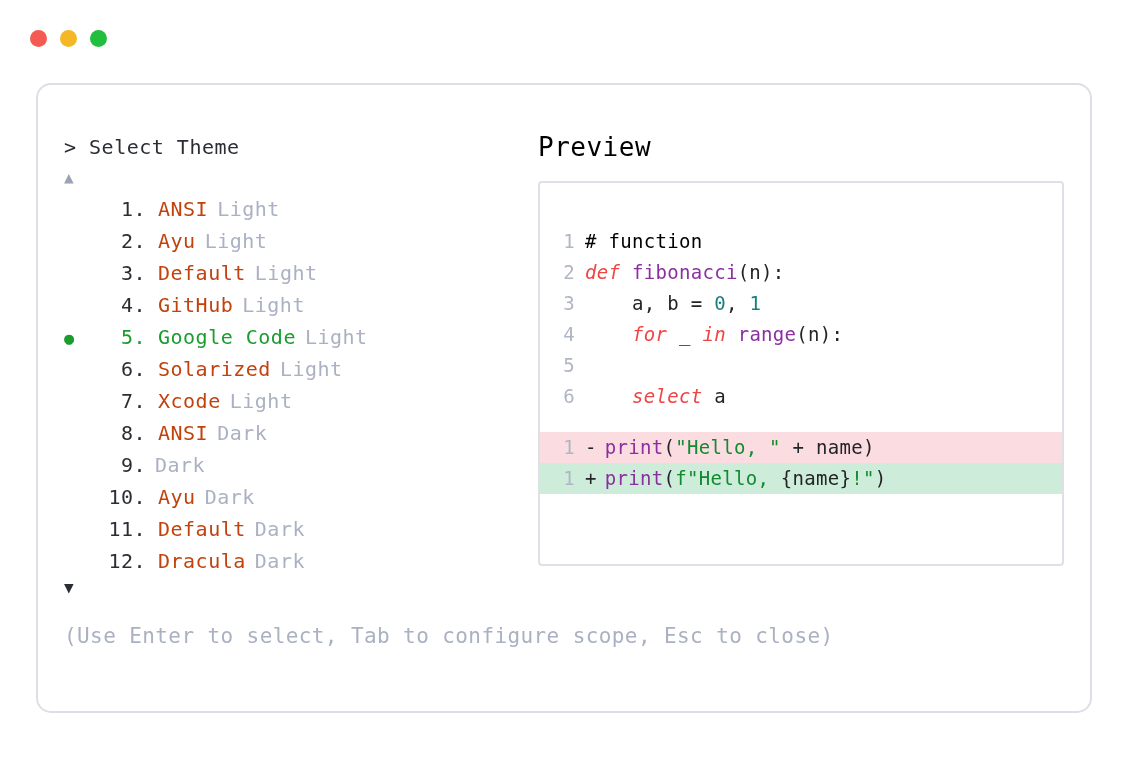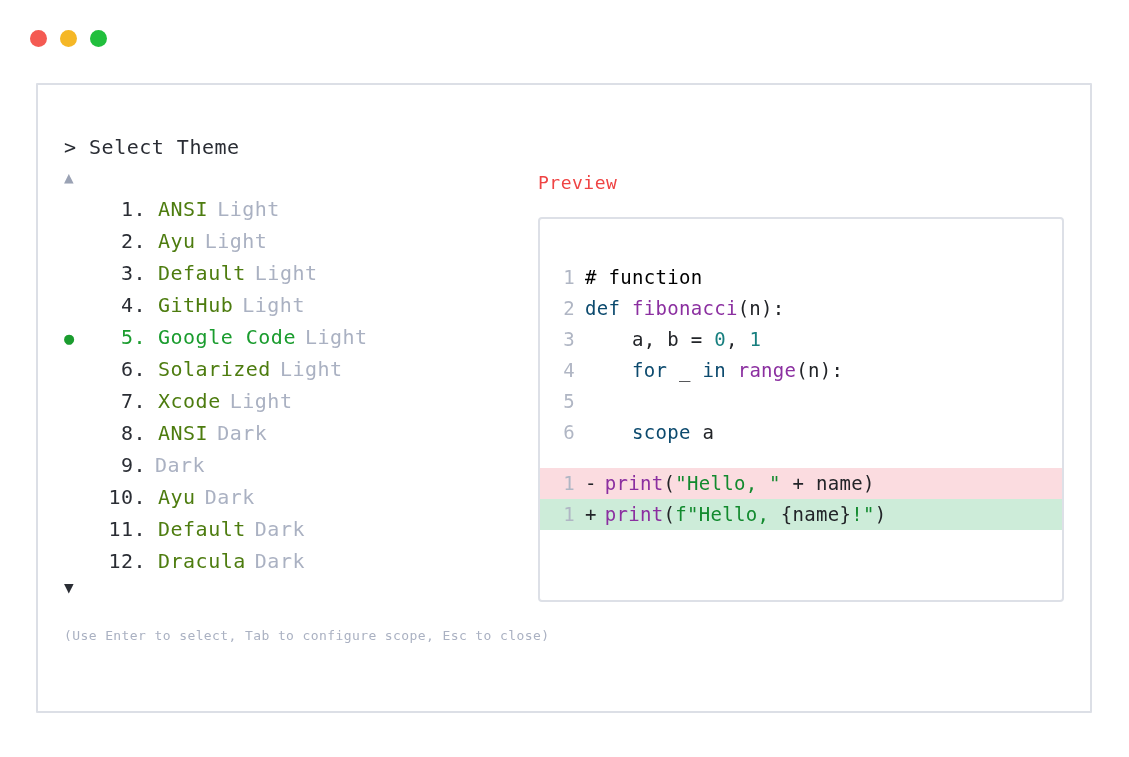--- a/index.html
+++ b/index.html
@@ -43,21 +43,21 @@
   
   .card {
     position: absolute;
     left: 36px;
     top: 83px;
     width: 1056px;
     height: 630px;
     box-sizing: border-box;
     background: #ffffff;
     border: 2px solid #dcdfe6;
-    border-radius: 1px;
+    border-radius: 15px;
   }
 
   .card-inner {
     position: relative;
     width: 100%;
     height: 100%;
   }
 
   
   .picker {
@@ -105,59 +105,58 @@
     color: #1a9c2e;
   }
   .idx {
     width: 52px;
     flex: 0 0 52px;
     text-align: right;
     color: #2a2d34;
   }
   .name {
     padding-left: 12px;
-    color: #4d7c0f;
+    color: #c2410c;
   }
   .variant {
     padding-left: 9px;
     color: #aab1c2;
   }
   .theme-row.selected .idx,
   .theme-row.selected .name {
     color: #1a9c2e;
   }
   .theme-row.selected .variant {
     color: #aab1c2;
   }
 
   .help-line {
     position: absolute;
     left: 26px;
     top: 538px;
-    font-size: 13px;
+    font-size: 21px;
     line-height: 26px;
     letter-spacing: 0.4px;
     color: #aab1c2;
     white-space: pre;
   }
 
   
   .preview-col {
     position: absolute;
     left: 500px;
     top: 48px;
     width: 530px;
   }
   .preview-label {
-    font-size: 18px;
+    font-size: 26px;
     line-height: 28px;
     letter-spacing: 0.5px;
-    color: #ef4444;
-    white-space: pre;
-    margin-top: 36px;
+    color: #000000;
+    white-space: pre;
   }
   .preview-box {
     margin-top: 20px;
     width: 526px;
     height: 385px;
     box-sizing: border-box;
     background: #ffffff;
     border: 2px solid #dde0e7;
     border-radius: 4px;
     padding: 43px 0 0 0;
@@ -178,21 +177,21 @@
     width: 16px;
     flex: 0 0 16px;
     text-align: right;
     color: #b0b6c4;
     margin-right: 10px;
   }
   .code-text { color: #222428; }
 
   
   .tok-comment { color: #000000; }
-  .tok-kw      { color: #0c4a6e; }
+  .tok-kw      { color: #ef4444; font-style: italic; }
   .tok-fn      { color: #8b2fa0; }
   .tok-num     { color: #177f7f; }
   .tok-str     { color: #128a2e; }
   .tok-plain   { color: #222428; }
 
   
   .diff-wrap { margin-top: 20px; }
   .code-line.diff-del {
     background: #fbdce0;
     padding-left: 19px;
@@ -250,21 +249,21 @@
       <div class="preview-col">
         <div class="preview-label">Preview</div>
 
         <div class="preview-box">
           <div id="code-block">
               <div class="code-line"><span class="lno">1</span><span class="code-text"><span class="tok-comment"># function</span></span></div>
               <div class="code-line"><span class="lno">2</span><span class="code-text"><span class="tok-kw">def </span><span class="tok-fn">fibonacci</span><span class="tok-plain">(n):</span></span></div>
               <div class="code-line"><span class="lno">3</span><span class="code-text"><span class="tok-plain">    a, b = </span><span class="tok-num">0</span><span class="tok-plain">, </span><span class="tok-num">1</span></span></div>
               <div class="code-line"><span class="lno">4</span><span class="code-text"><span class="tok-plain">    </span><span class="tok-kw">for</span><span class="tok-plain"> _ </span><span class="tok-kw">in</span><span class="tok-plain"> </span><span class="tok-fn">range</span><span class="tok-plain">(n):</span></span></div>
               <div class="code-line"><span class="lno">5</span></div>
-              <div class="code-line"><span class="lno">6</span><span class="code-text"><span class="tok-plain">    </span><span class="tok-kw">scope</span><span class="tok-plain"> a</span></span></div>
+              <div class="code-line"><span class="lno">6</span><span class="code-text"><span class="tok-plain">    </span><span class="tok-kw">select</span><span class="tok-plain"> a</span></span></div>
             </div>
           <div class="diff-wrap" id="diff-block">
               <div class="code-line diff-del" style="background: rgb(251, 220, 224);"><span class="lno">1</span><span class="diff-mark">-</span><span class="code-text"><span class="tok-fn">print</span><span class="tok-plain">(</span><span class="tok-str">"Hello, "</span><span class="tok-plain"> + name)</span></span></div>
               <div class="code-line diff-add" style="background: rgb(205, 236, 217);"><span class="lno">1</span><span class="diff-mark">+</span><span class="code-text"><span class="tok-fn">print</span><span class="tok-plain">(</span><span class="tok-str">f"Hello, </span><span class="tok-plain">{name}</span><span class="tok-str">!"</span><span class="tok-plain">)</span></span></div>
             </div>
         </div>
       </div>
 
     </div>
   </div>

